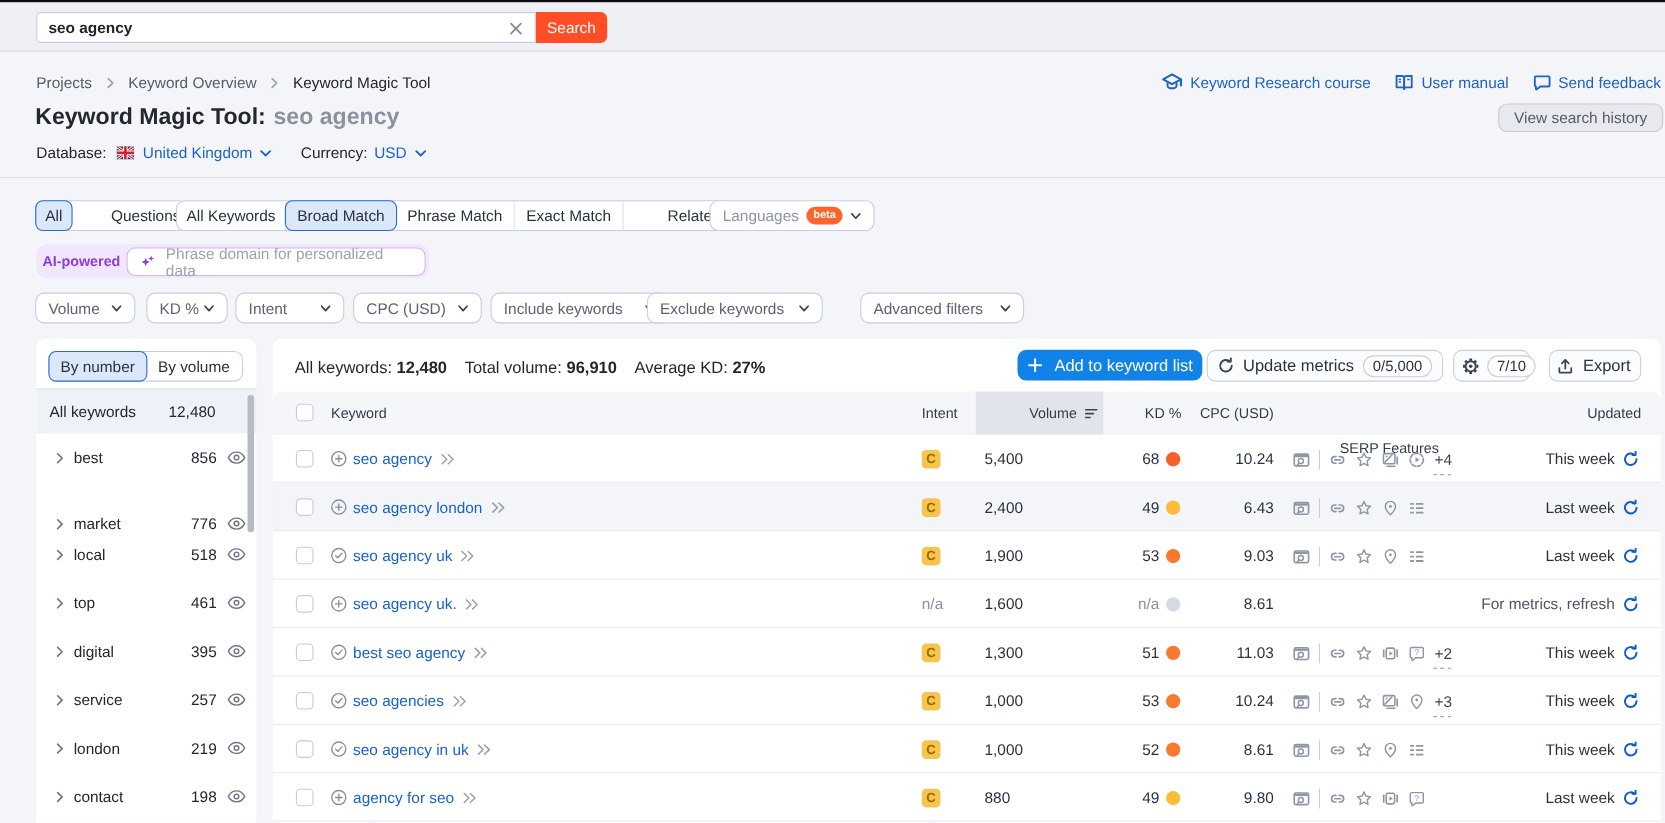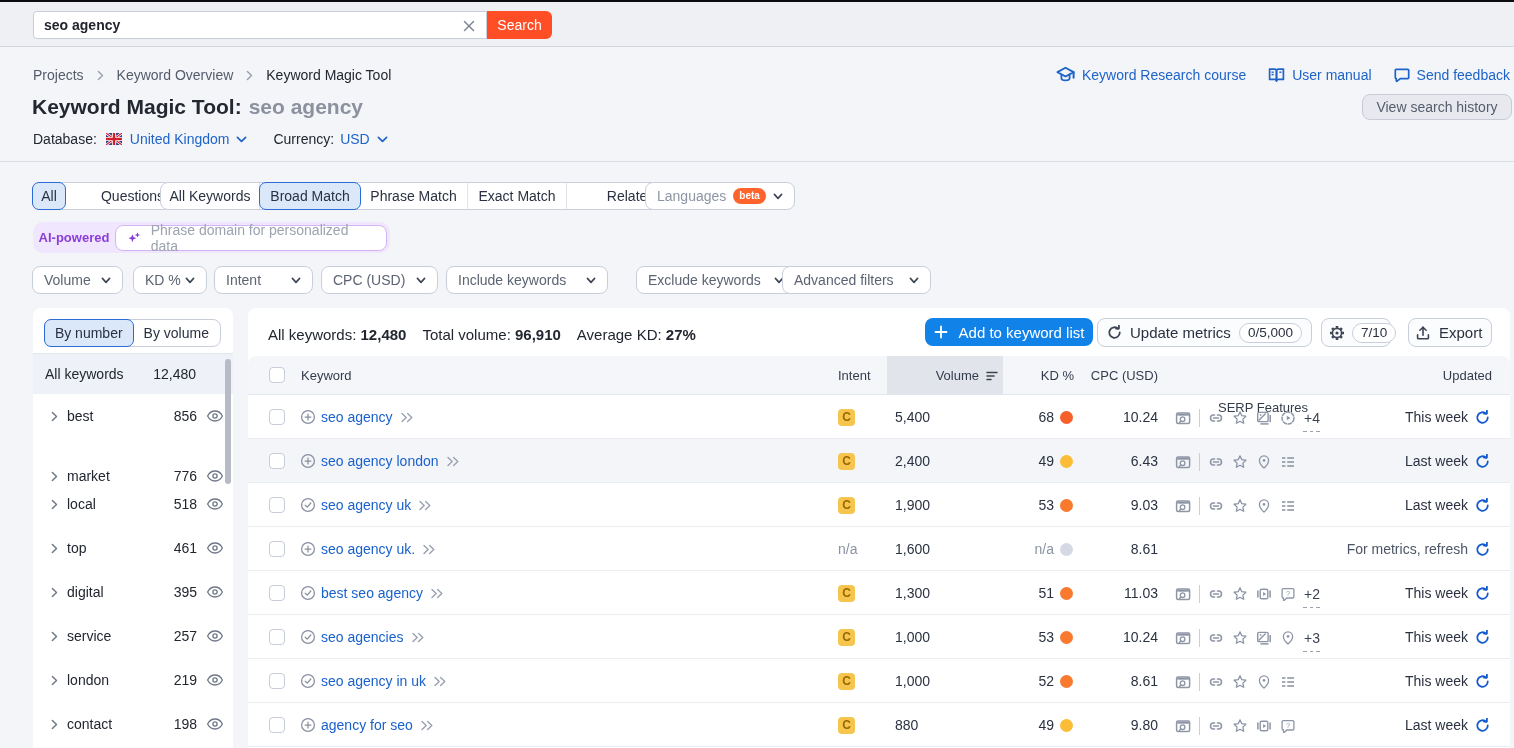--- a/index.html
+++ b/index.html
@@ -204,21 +204,21 @@
     <svg width="10" height="7" viewBox="0 0 10 7">
       <path d="M1.4 1.4 L5.0 5.4 L8.6 1.4" fill="none" stroke="#3c4454" stroke-width="1.6" stroke-linecap="round" stroke-linejoin="round"></path>
     </svg>
   </div>
 <div class="filter" style="left:446px;width:162px;">
     <span>Include keywords</span>
     <svg width="10" height="7" viewBox="0 0 10 7">
       <path d="M1.4 1.4 L5.0 5.4 L8.6 1.4" fill="none" stroke="#3c4454" stroke-width="1.6" stroke-linecap="round" stroke-linejoin="round"></path>
     </svg>
   </div>
-<div class="filter" style="left:636px;width:160px;">
+<div class="filter" style="left:588px;width:160px;">
     <span>Exclude keywords</span>
     <svg width="10" height="7" viewBox="0 0 10 7">
       <path d="M1.4 1.4 L5.0 5.4 L8.6 1.4" fill="none" stroke="#3c4454" stroke-width="1.6" stroke-linecap="round" stroke-linejoin="round"></path>
     </svg>
   </div>
 <div class="filter" style="left:782px;width:149px;">
     <span>Advanced filters</span>
     <svg width="10" height="7" viewBox="0 0 10 7">
       <path d="M1.4 1.4 L5.0 5.4 L8.6 1.4" fill="none" stroke="#3c4454" stroke-width="1.6" stroke-linecap="round" stroke-linejoin="round"></path>
     </svg>

